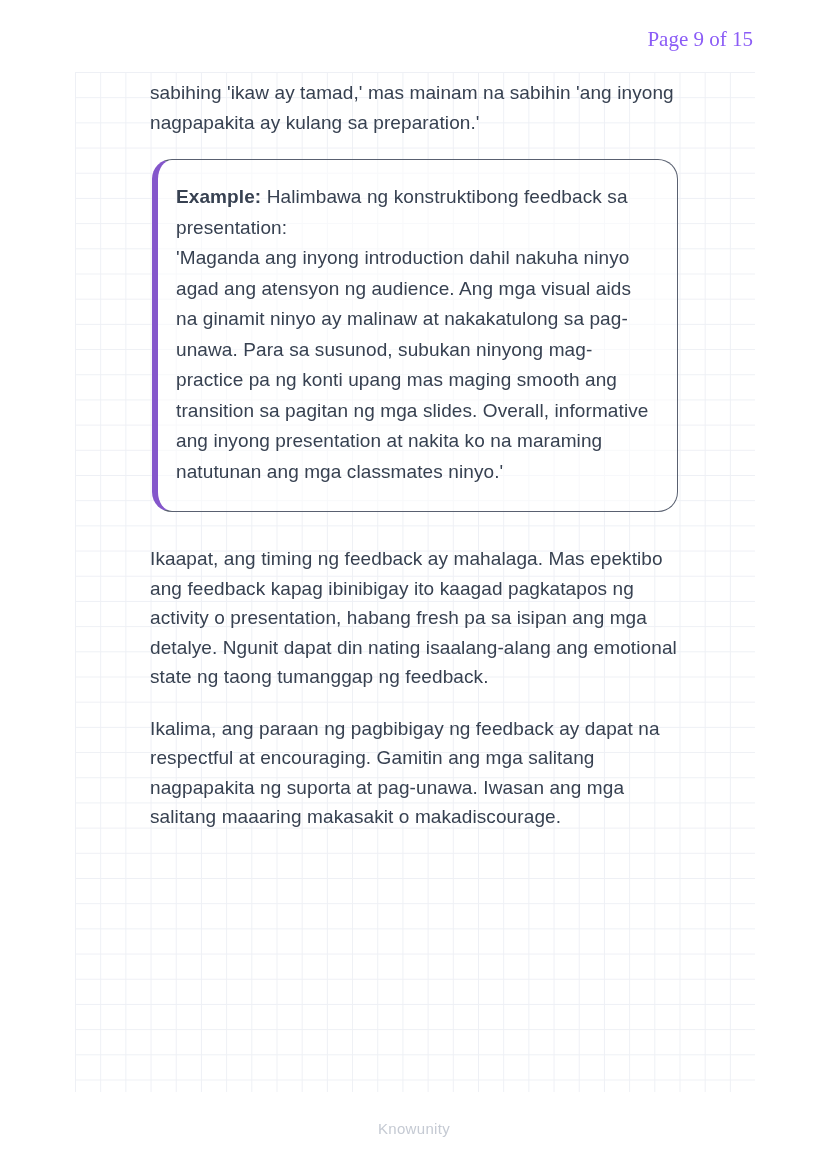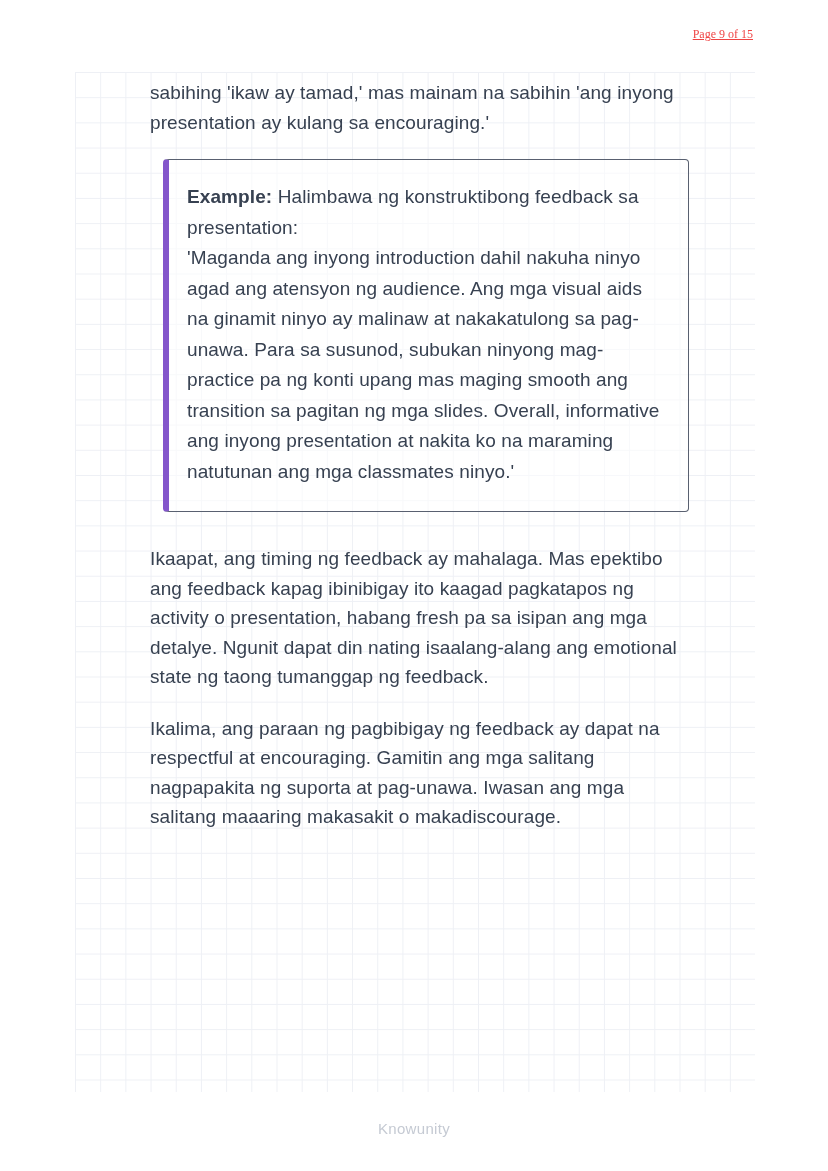--- a/index.html
+++ b/index.html
@@ -8,23 +8,22 @@
     position: relative;
     font-family: "Liberation Sans", "DejaVu Sans", sans-serif;
     color: #374151;
   }
 
   .page-indicator {
     position: absolute;
     top: 27px;
     right: 75px;
     font-family: "Liberation Serif", "DejaVu Serif", serif;
-    font-size: 12px;
-    color: #ef4444;
-    text-decoration: underline;
+    font-size: 21px;
+    color: #8b5cf6;
   }
 
   .paper {
     position: absolute;
     left: 75px;
     top: 72px;
     width: 680px;
     height: 1020px;
     background-color: #ffffff;
     background-image:
@@ -42,25 +41,25 @@
 
   .body-text {
     font-size: 19px;
     line-height: 29.5px;
     color: #374151;
     letter-spacing: 0.1px;
   }
 
   .example-box {
     margin-top: 22px;
-    margin-left: 13px;
+    margin-left: 2px;
     width: 526px;
     border: 1.5px solid #596070;
     border-left: 6px solid #8456cb;
-    border-radius: 4px;
+    border-radius: 20px;
     padding: 22px 20px 24px 18px;
     background: rgba(255,255,255,0.55);
   }
 
   .example-box .body-text { line-height: 30.5px; }
 
   .example-label { font-weight: bold; }
 
   .para-2 { margin-top: 32px; }
   .para-3 { margin-top: 22px; }
@@ -77,21 +76,21 @@
   }
 </style>
 </head>
 <body>
 
 <div class="page-indicator">Page 9 of 15</div>
 
 <div class="paper">
   <div class="content">
 
-    <p class="body-text">sabihing 'ikaw ay tamad,' mas mainam na sabihin 'ang inyong presentation ay kulang sa encouraging.'</p>
+    <p class="body-text">sabihing 'ikaw ay tamad,' mas mainam na sabihin 'ang inyong nagpapakita ay kulang sa preparation.'</p>
 
     <div class="example-box" style="border-left-color: rgb(132, 86, 203);">
       <div class="body-text"><span class="example-label">Example:</span><span> Halimbawa ng konstruktibong feedback sa presentation:</span></div>
       <div class="body-text">'Maganda ang inyong introduction dahil nakuha ninyo agad ang atensyon ng audience. Ang mga visual aids na ginamit ninyo ay malinaw at nakakatulong sa pag-unawa. Para sa susunod, subukan ninyong mag-practice pa ng konti upang mas maging smooth ang transition sa pagitan ng mga slides. Overall, informative ang inyong presentation at nakita ko na maraming natutunan ang mga classmates ninyo.'</div>
     </div>
 
     <p class="body-text para-2">Ikaapat, ang timing ng feedback ay mahalaga. Mas epektibo ang feedback kapag ibinibigay ito kaagad pagkatapos ng activity o presentation, habang fresh pa sa isipan ang mga detalye. Ngunit dapat din nating isaalang-alang ang emotional state ng taong tumanggap ng feedback.</p>
 
     <p class="body-text para-3">Ikalima, ang paraan ng pagbibigay ng feedback ay dapat na respectful at encouraging. Gamitin ang mga salitang nagpapakita ng suporta at pag-unawa. Iwasan ang mga salitang maaaring makasakit o makadiscourage.</p>
 

